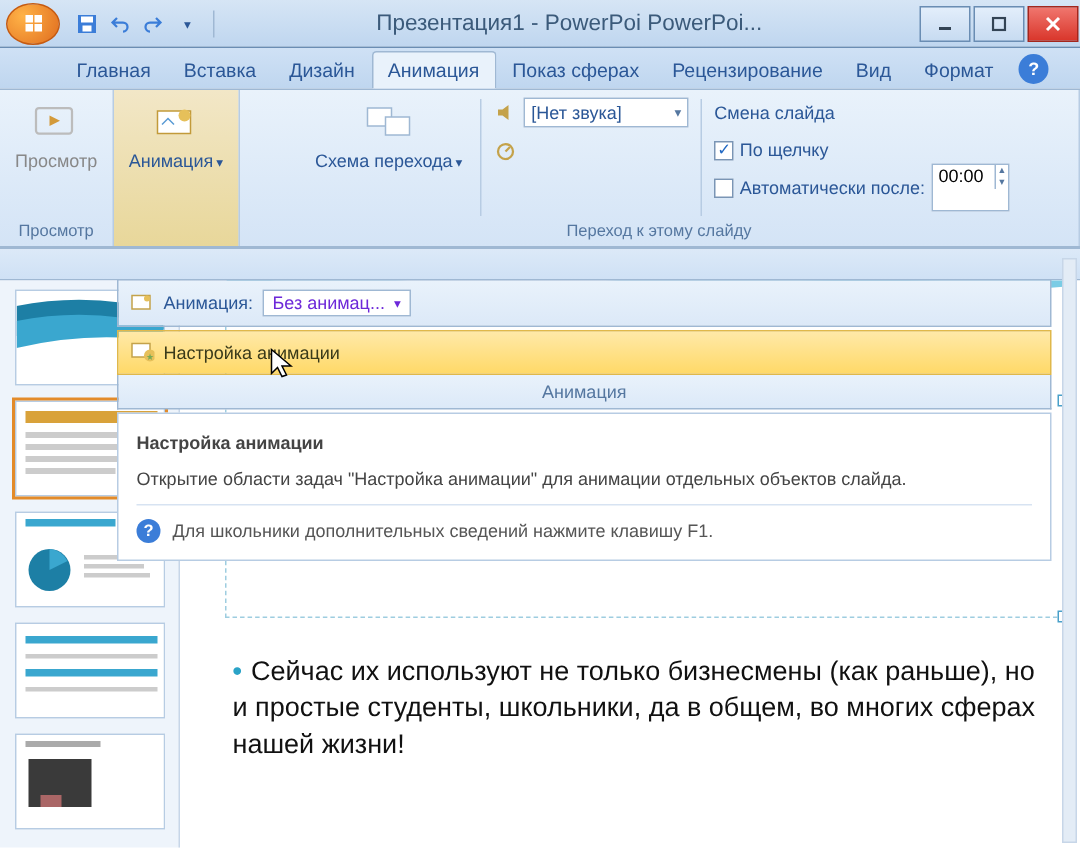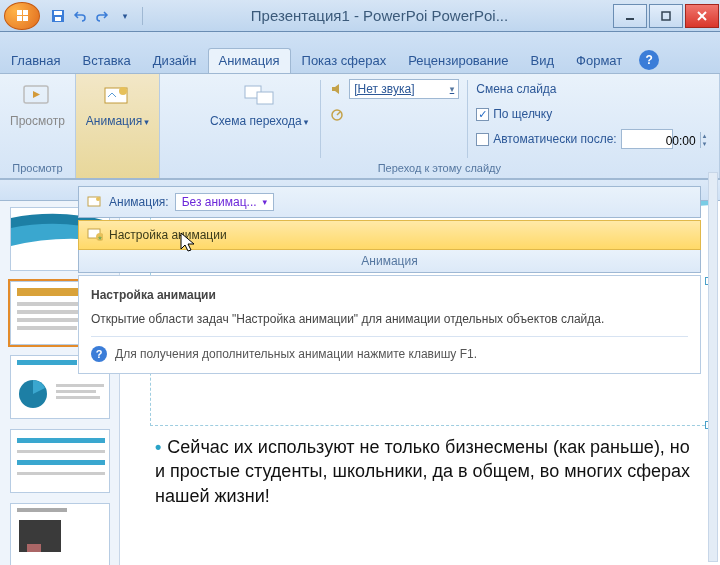--- a/index.html
+++ b/index.html
@@ -13,44 +13,44 @@
 .qat { display:flex; gap:6px; padding:0 6px; align-items:center; }
 .qat-btn { width:16px; height:16px; color:#2b5797; display:flex; align-items:center; justify-content:center; }
 .qat-sep{width:1px;height:18px;background:#9fb8d3;margin:0 4px;}
 .title { flex:1; text-align:center; color:#3b5a7a; font-size:15px; }
 .win-controls { display:flex; }
 .win-btn { width:34px; height:24px; border:1px solid #6a8db3; background:linear-gradient(#e3eefb,#c7dbf1); display:flex; align-items:center; justify-content:center; font-size:13px; margin:0 1px; }
 .win-btn.close { background:linear-gradient(#f0766e,#d9362b); color:#fff; border-color:#a3261d;}
 .win-btn.close svg{stroke:#fff;}
 
 
-.tabs { height:42px; background:linear-gradient(#cfe1f5,#bfd6ef); display:flex; align-items:flex-end; gap:0; border-bottom:1px solid #9fb8d3;}
+.tabs { height:28px; background:linear-gradient(#cfe1f5,#bfd6ef); display:flex; align-items:flex-end; padding-left:40px; gap:0; border-bottom:1px solid #9fb8d3;}
 .tab { padding:4px 10px 5px; color:#2b5797; border:1px solid transparent; border-bottom:none; font-size:13px;}
 .tab.active { background:#e9f2fb; border-color:#9fb8d3; border-radius:3px 3px 0 0;}
 .help-btn{margin-left:auto; width:20px;height:20px;border-radius:50%;background:#3b7dd8;color:#fff;display:flex;align-items:center;justify-content:center;margin:3px 6px;font-weight:bold;}
 
 
 .ribbon { height:106px; background:linear-gradient(#e9f2fb,#d4e4f6); display:flex; border-bottom:2px solid #9fb8d3; }
 .group { border-right:1px solid #b7cce3; padding:4px 6px 2px; display:flex; flex-direction:column; align-items:center; justify-content:space-between; }
 .group-label { font-size:11px; color:#5577a0; padding-top:2px; height:16px; text-align:center; width:100%;}
 .big-btn { display:flex; flex-direction:column; align-items:center; gap:2px; padding:2px 4px; color:#888; min-width:56px;}
 .big-btn.enabled{color:#2b5797;}
 .big-btn .ic{width:32px;height:32px;display:flex;align-items:center;justify-content:center;}
 .dd-arrow::after{content:"▾"; font-size:9px; margin-left:2px;}
 
 .group-inner { display:flex; gap:6px; align-items:flex-start; flex:1;}
 .mid-controls{display:flex;flex-direction:column;gap:3px;justify-content:center;}
 .ctl-row{display:flex;align-items:center;gap:4px;height:22px;}
-.combo{background:#fff;border:1px solid #9fb8d3;height:20px;display:flex;align-items:center;padding:0 4px;font-size:12px;color:#2b5797;min-width:100px;justify-content:space-between;text-decoration:underline;}
+.combo{background:#fff;border:1px solid #9fb8d3;height:20px;display:flex;align-items:center;padding:0 4px;font-size:12px;color:#2b5797;min-width:100px;justify-content:space-between;}
 .combo::after{content:"▾";color:#5577a0;font-size:9px;margin-left:4px;}
 .small-ic{width:16px;height:16px;display:inline-flex;align-items:center;justify-content:center;}
 .check{width:13px;height:13px;border:1px solid #7a95b5;background:#fff;display:inline-flex;align-items:center;justify-content:center;}
 .check.on::after{content:"✓";color:#2168c3;font-size:11px;line-height:1;}
 .lbl{color:#2b5797;font-size:12px;}
-.spin{background:#fff;border:1px solid #9fb8d3;height:20px;width:52px;display:flex;align-items:flex-end;padding-left:40px;}
+.spin{background:#fff;border:1px solid #9fb8d3;height:32px;width:52px;display:flex;align-items:flex-start;}
 .spin span{flex:1;padding:0 4px;}
 .spin .arrows{display:flex;flex-direction:column;border-left:1px solid #9fb8d3;}
 .spin .arrows i{font-size:7px;line-height:8px;color:#5577a0;padding:0 2px;font-style:normal;}
 
 
 .sub-ribbon{background:linear-gradient(#dce9f8,#cfe1f5);border-bottom:1px solid #9fb8d3;}
 .sub-strip{height:20px;display:flex;align-items:center;color:#5577a0;font-size:11px;justify-content:center;}
 
 
 .workspace{display:flex;height:calc(565px - 32px - 26px - 106px - 20px);position:relative;}
@@ -327,18 +327,18 @@
     <svg class="cursor" width="20" height="24">
         <polygon points="2,2 2,18 6,14 9,20 12,19 9,13 15,13" fill="#fff" stroke="#000"></polygon>
       </svg>
   </div>
   <div class="dd-label">Анимация</div>
   <div class="tooltip">
     <h4>Настройка анимации</h4>
     <div>Открытие области задач "Настройка анимации" для анимации отдельных объектов слайда.</div>
     <div class="f1">
       <span class="info-ic">?</span>
-      <span>Для получения дополнительных анимации нажмите клавишу F1.</span>
+      <span>Для школьники дополнительных сведений нажмите клавишу F1.</span>
     </div>
   </div>
 </div>
 
 <div class="scroll-dec"></div>
 
 </body></html>

